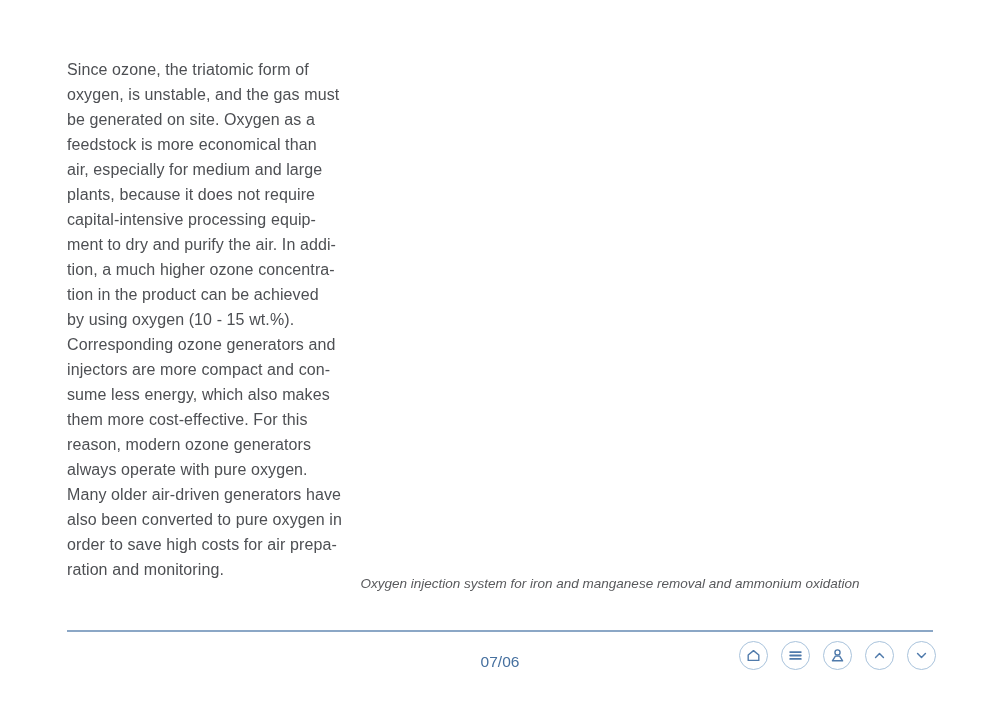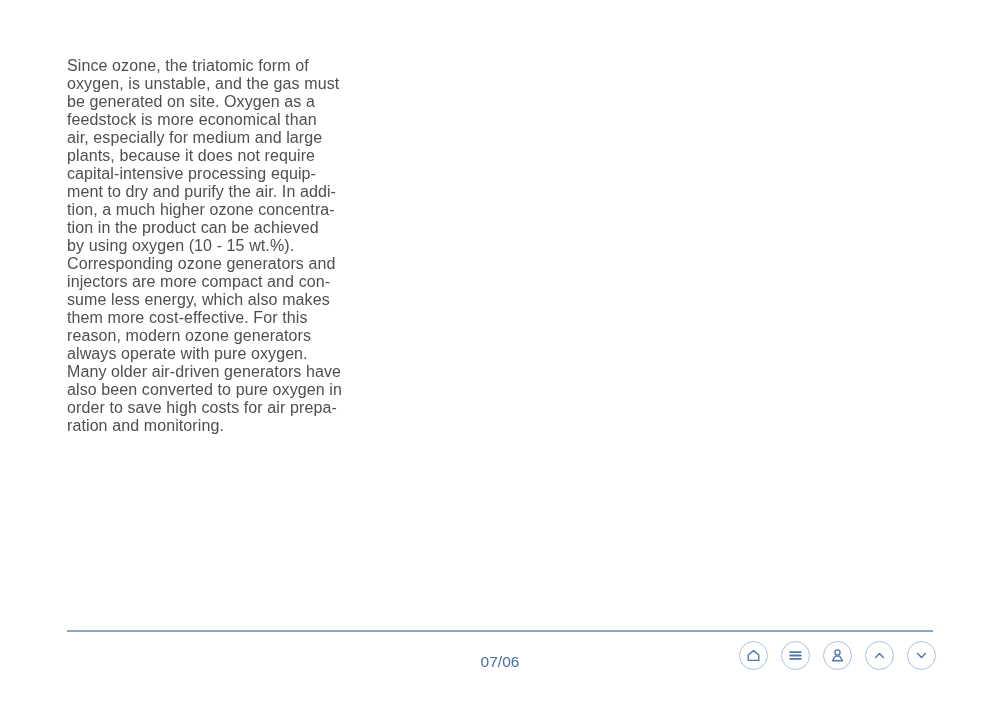--- a/index.html
+++ b/index.html
@@ -11,21 +11,21 @@
     background: var(--page-bg, #ffffff);
     font-family: "Liberation Sans", "DejaVu Sans", sans-serif;
     overflow: hidden;
   }
   .body-text {
     position: absolute;
     left: 67px;
     top: 57px;
     width: 310px;
     font-size: 16px;
-    line-height: 18px;
+    line-height: 25px;
     letter-spacing: 0.1px;
     color: var(--body-text, #4d4f53);
     white-space: pre-line;
   }
   .figure-area {
     position: absolute;
     left: 350px;
     top: 55px;
     width: 600px;
     height: 510px;
@@ -109,20 +109,21 @@
 them more cost-effective. For this
 reason, modern ozone generators
 always operate with pure oxygen.
 Many older air-driven generators have
 also been converted to pure oxygen in
 order to save high costs for air prepa-
 ration and monitoring.</p>
 
   <div class="figure-area"></div>
 
+  <div class="figure-caption">Oxygen injection system for iron and manganese removal and ammonium oxidation</div>
 
   <div class="footer-rule"></div>
 
   <div class="page-indicator">07/06</div>
 
   <nav class="footer-nav">
 
     <button class="nav-btn">
       <span>
         <svg width="17" height="17" viewBox="0 0 16 16" stroke-width="1.3">

